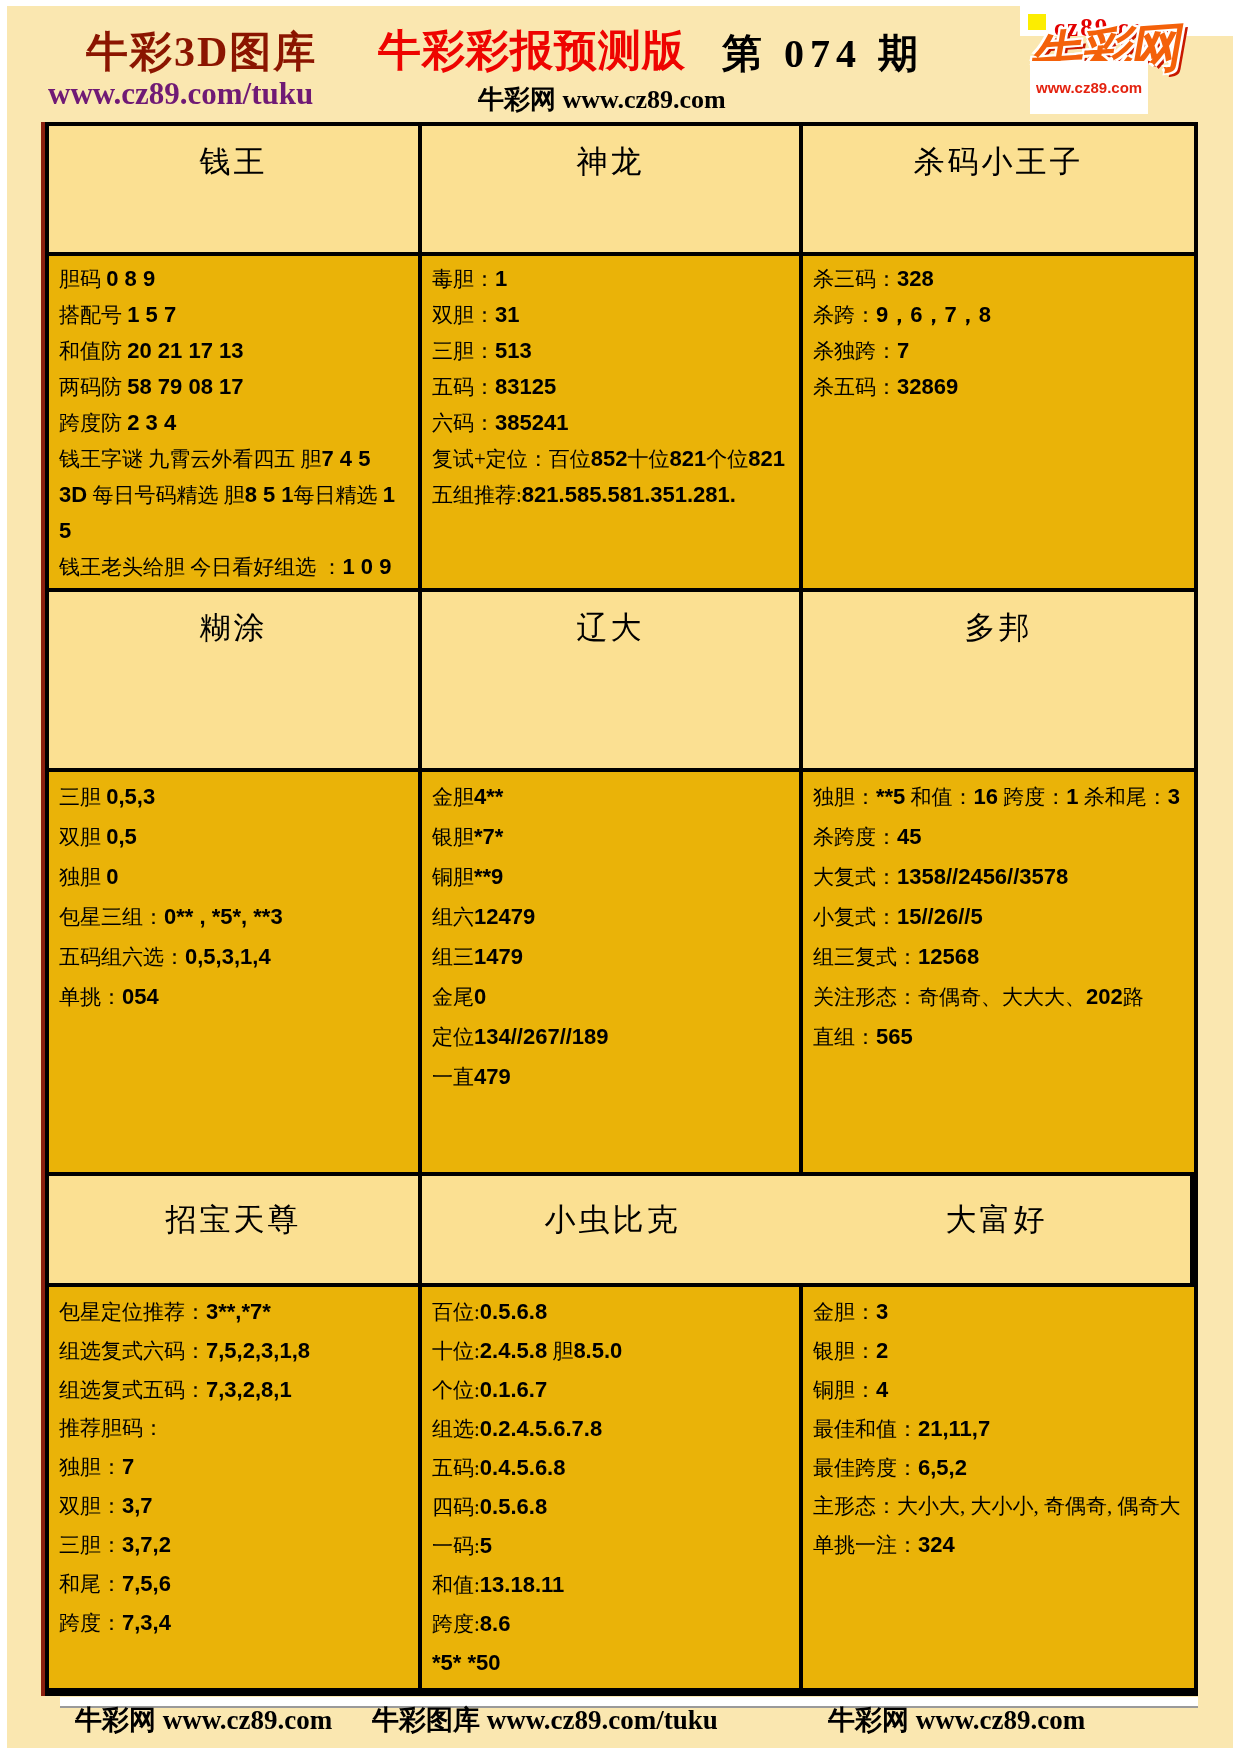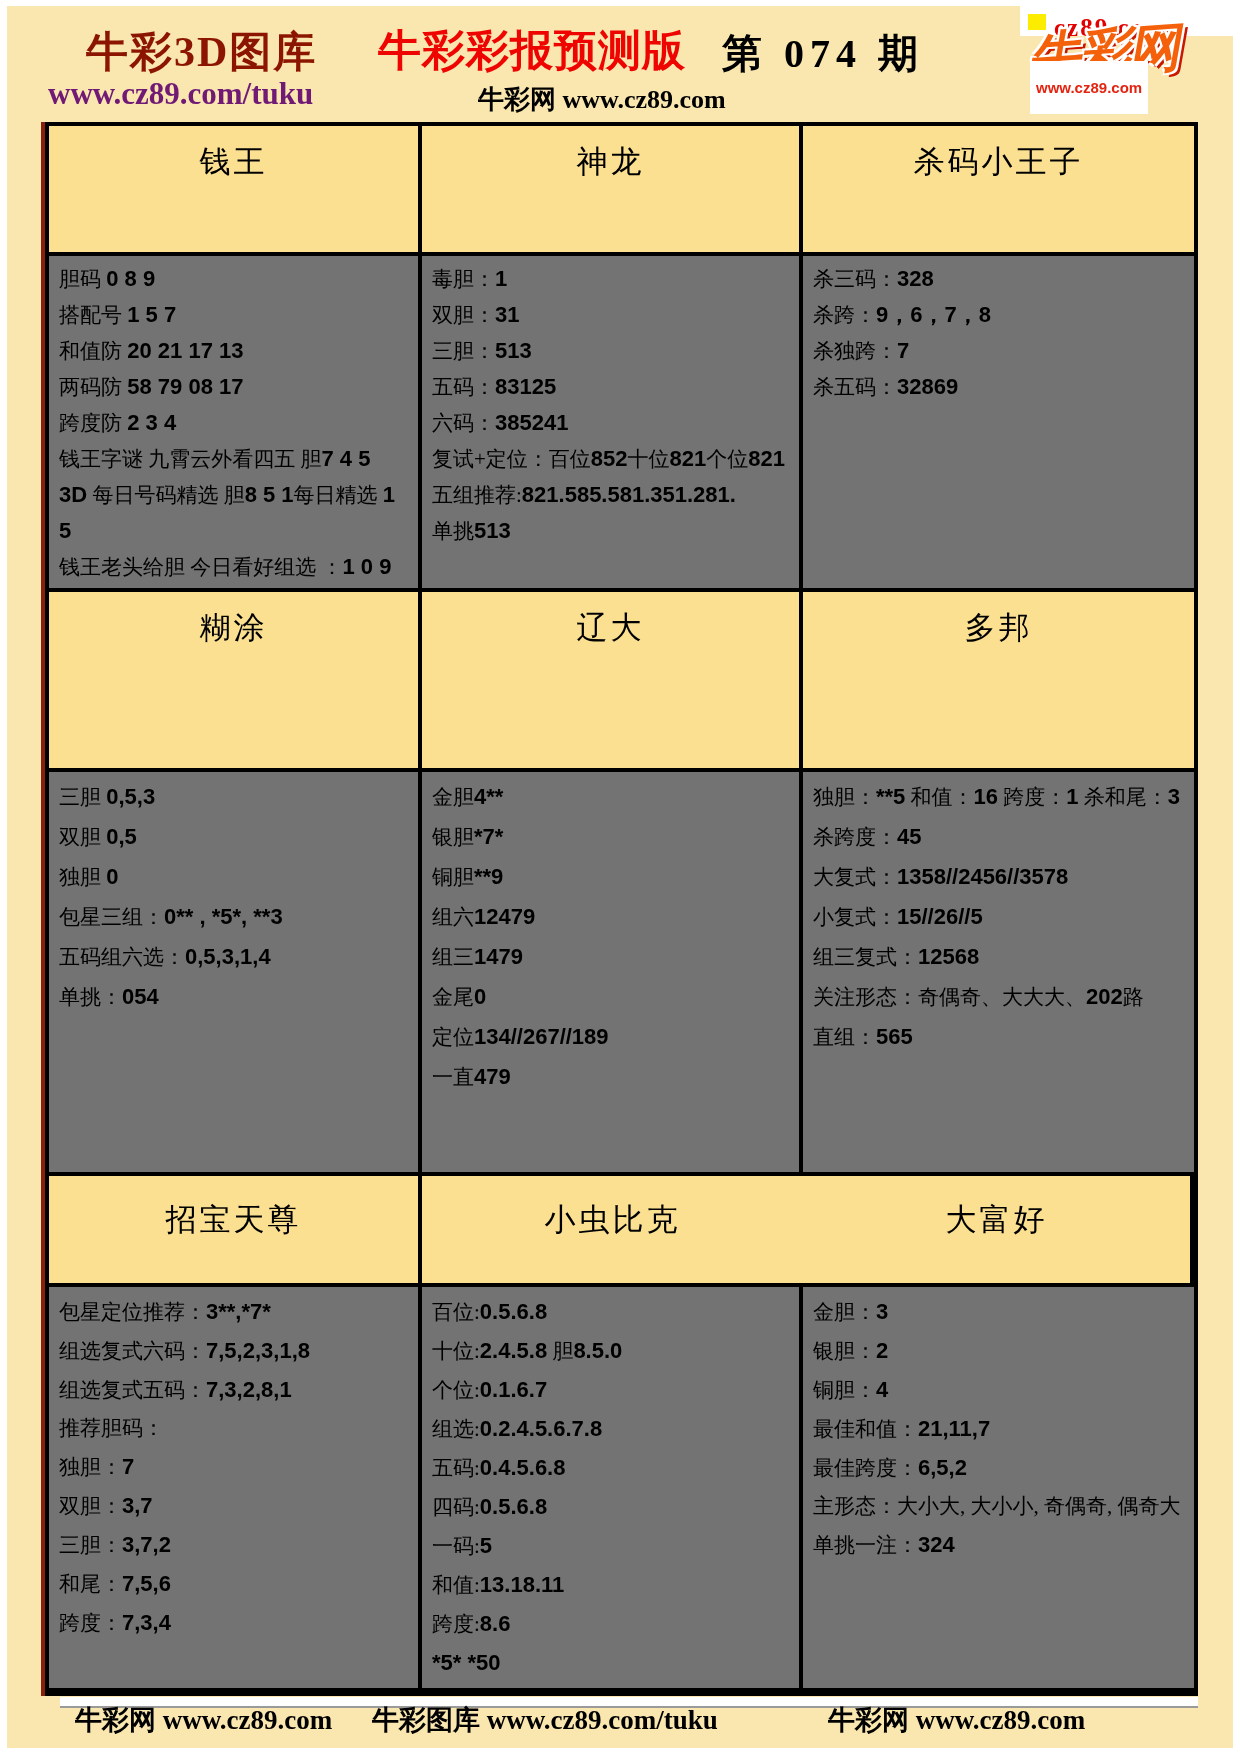--- a/index.html
+++ b/index.html
@@ -23,21 +23,21 @@
     position:absolute;left:2px;top:2px;font-size:52px;font-weight:bold;font-style:italic;
     color:#f4610a;transform:rotate(-4deg);letter-spacing:-2px;
     text-shadow:2px 2px 0 #fff,-2px -2px 0 #fff,2px -2px 0 #fff,-2px 2px 0 #fff,4px 4px 0 #c81800;
     font-family:"Liberation Sans",sans-serif;white-space:nowrap;
   }
   .logo .strip{position:absolute;left:4px;bottom:0;background:#fff;padding:18px 6px;
     color:#e42310;font-size:15px;font-weight:bold;font-family:"Liberation Sans",sans-serif;}
   
   .grid{
     position:absolute;left:45px;top:122px;width:1153px;height:1574px;box-sizing:border-box;
-    border:4px solid #000;border-bottom-width:8px;background:#737373;
+    border:4px solid #000;border-bottom-width:8px;background:#eab308;
     display:grid;grid-template-columns:373px 381px 1fr;
     grid-template-rows:130px 336px 180px 404px 111px 1fr;
     box-shadow:-4px 0 0 #8a1f0e;
   }
   .gc{box-sizing:border-box;border-right:4px solid #000;border-bottom:4px solid #000;overflow:hidden;}
   .gc.lc{border-right:none;}
   .gc.lr{border-bottom:none;}
   .band{background:#fbe092;text-align:center;font-size:31px;color:#000;padding-top:15px;letter-spacing:3px;}
   .band.r3{padding-top:23px;}
   .content{padding:6px 6px 0 10px;}
@@ -90,21 +90,20 @@
       <div class="line"><span class="l">钱王老头给胆 今日看好组选 ：</span><span class="v">1 0 9</span><span class="l">百位</span><span class="v">1</span><span class="l"> 十位</span><span class="v">0</span><span class="l"> 个位</span><span class="v">9</span></div>
     </div>
   <div class="gc content r1c">
       <div class="line"><span class="l">毒胆：</span><span class="v">1</span></div>
       <div class="line"><span class="l">双胆：</span><span class="v">31</span></div>
       <div class="line"><span class="l">三胆：</span><span class="v">513</span></div>
       <div class="line"><span class="l">五码：</span><span class="v">83125</span></div>
       <div class="line"><span class="l">六码：</span><span class="v">385241</span></div>
       <div class="line"><span class="l">复试+定位：百位</span><span class="v">852</span><span class="l">十位</span><span class="v">821</span><span class="l">个位</span><span class="v">821</span></div>
       <div class="line"><span class="l">五组推荐:</span><span class="v">821.585.581.351.281.</span></div>
-      <div class="line"><span class="l">单挑</span><span class="v">513</span></div>
     </div>
   <div class="gc content r1c lc">
       <div class="line"><span class="l">杀三码：</span><span class="v">328</span></div>
       <div class="line"><span class="l">杀跨：</span><span class="v">9，6，7，8</span></div>
       <div class="line"><span class="l">杀独跨：</span><span class="v">7</span></div>
       <div class="line"><span class="l">杀五码：</span><span class="v">32869</span></div>
     </div>
 
   <div class="gc band">糊涂</div>
   <div class="gc band">辽大</div>

